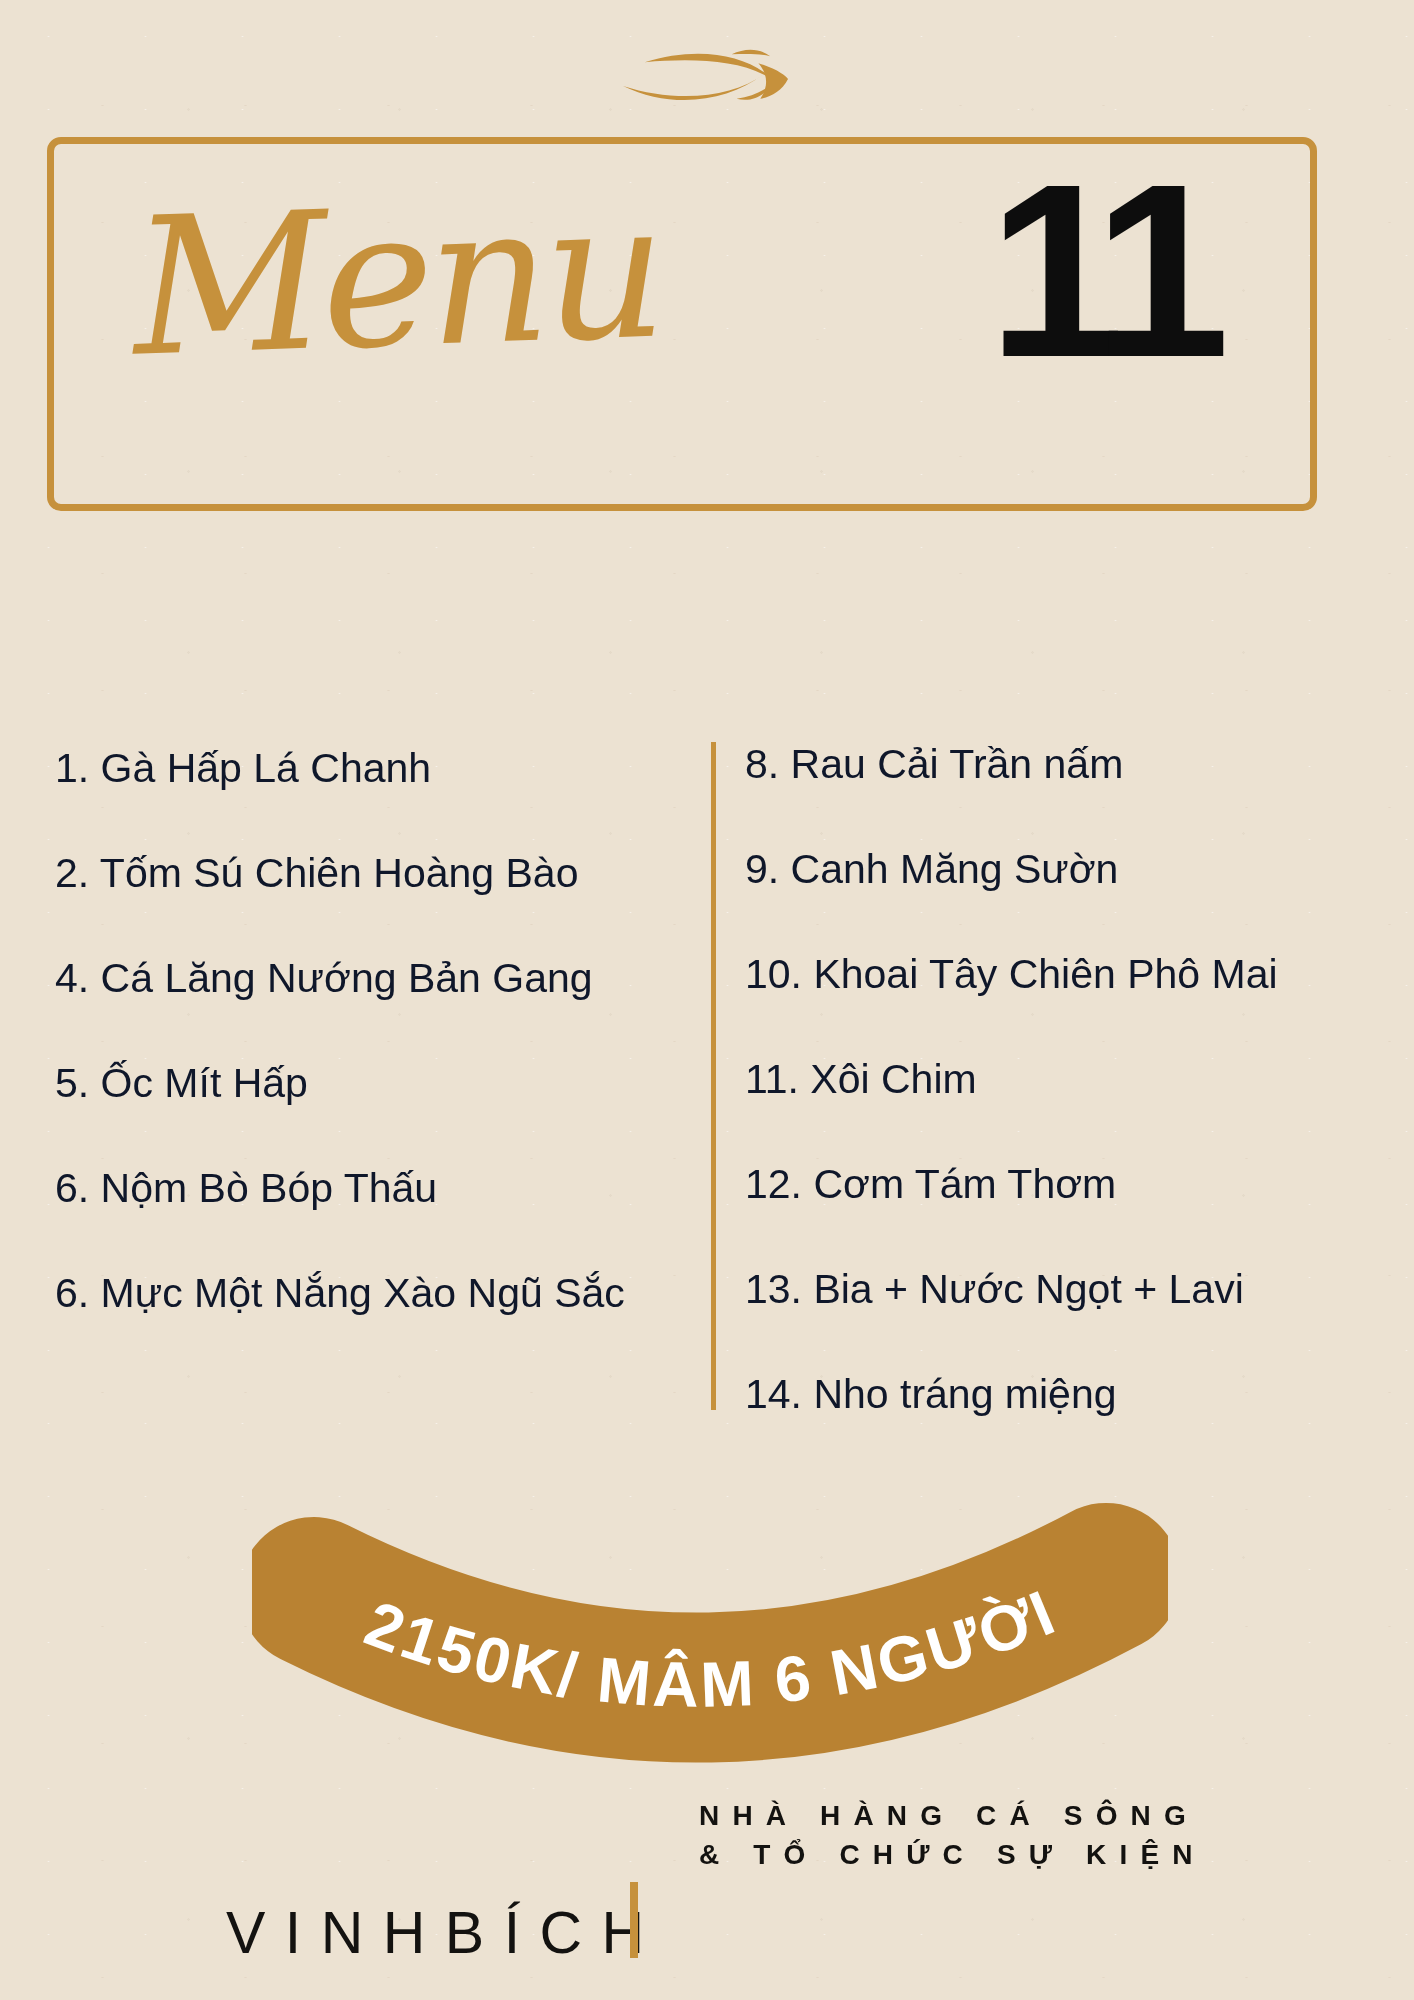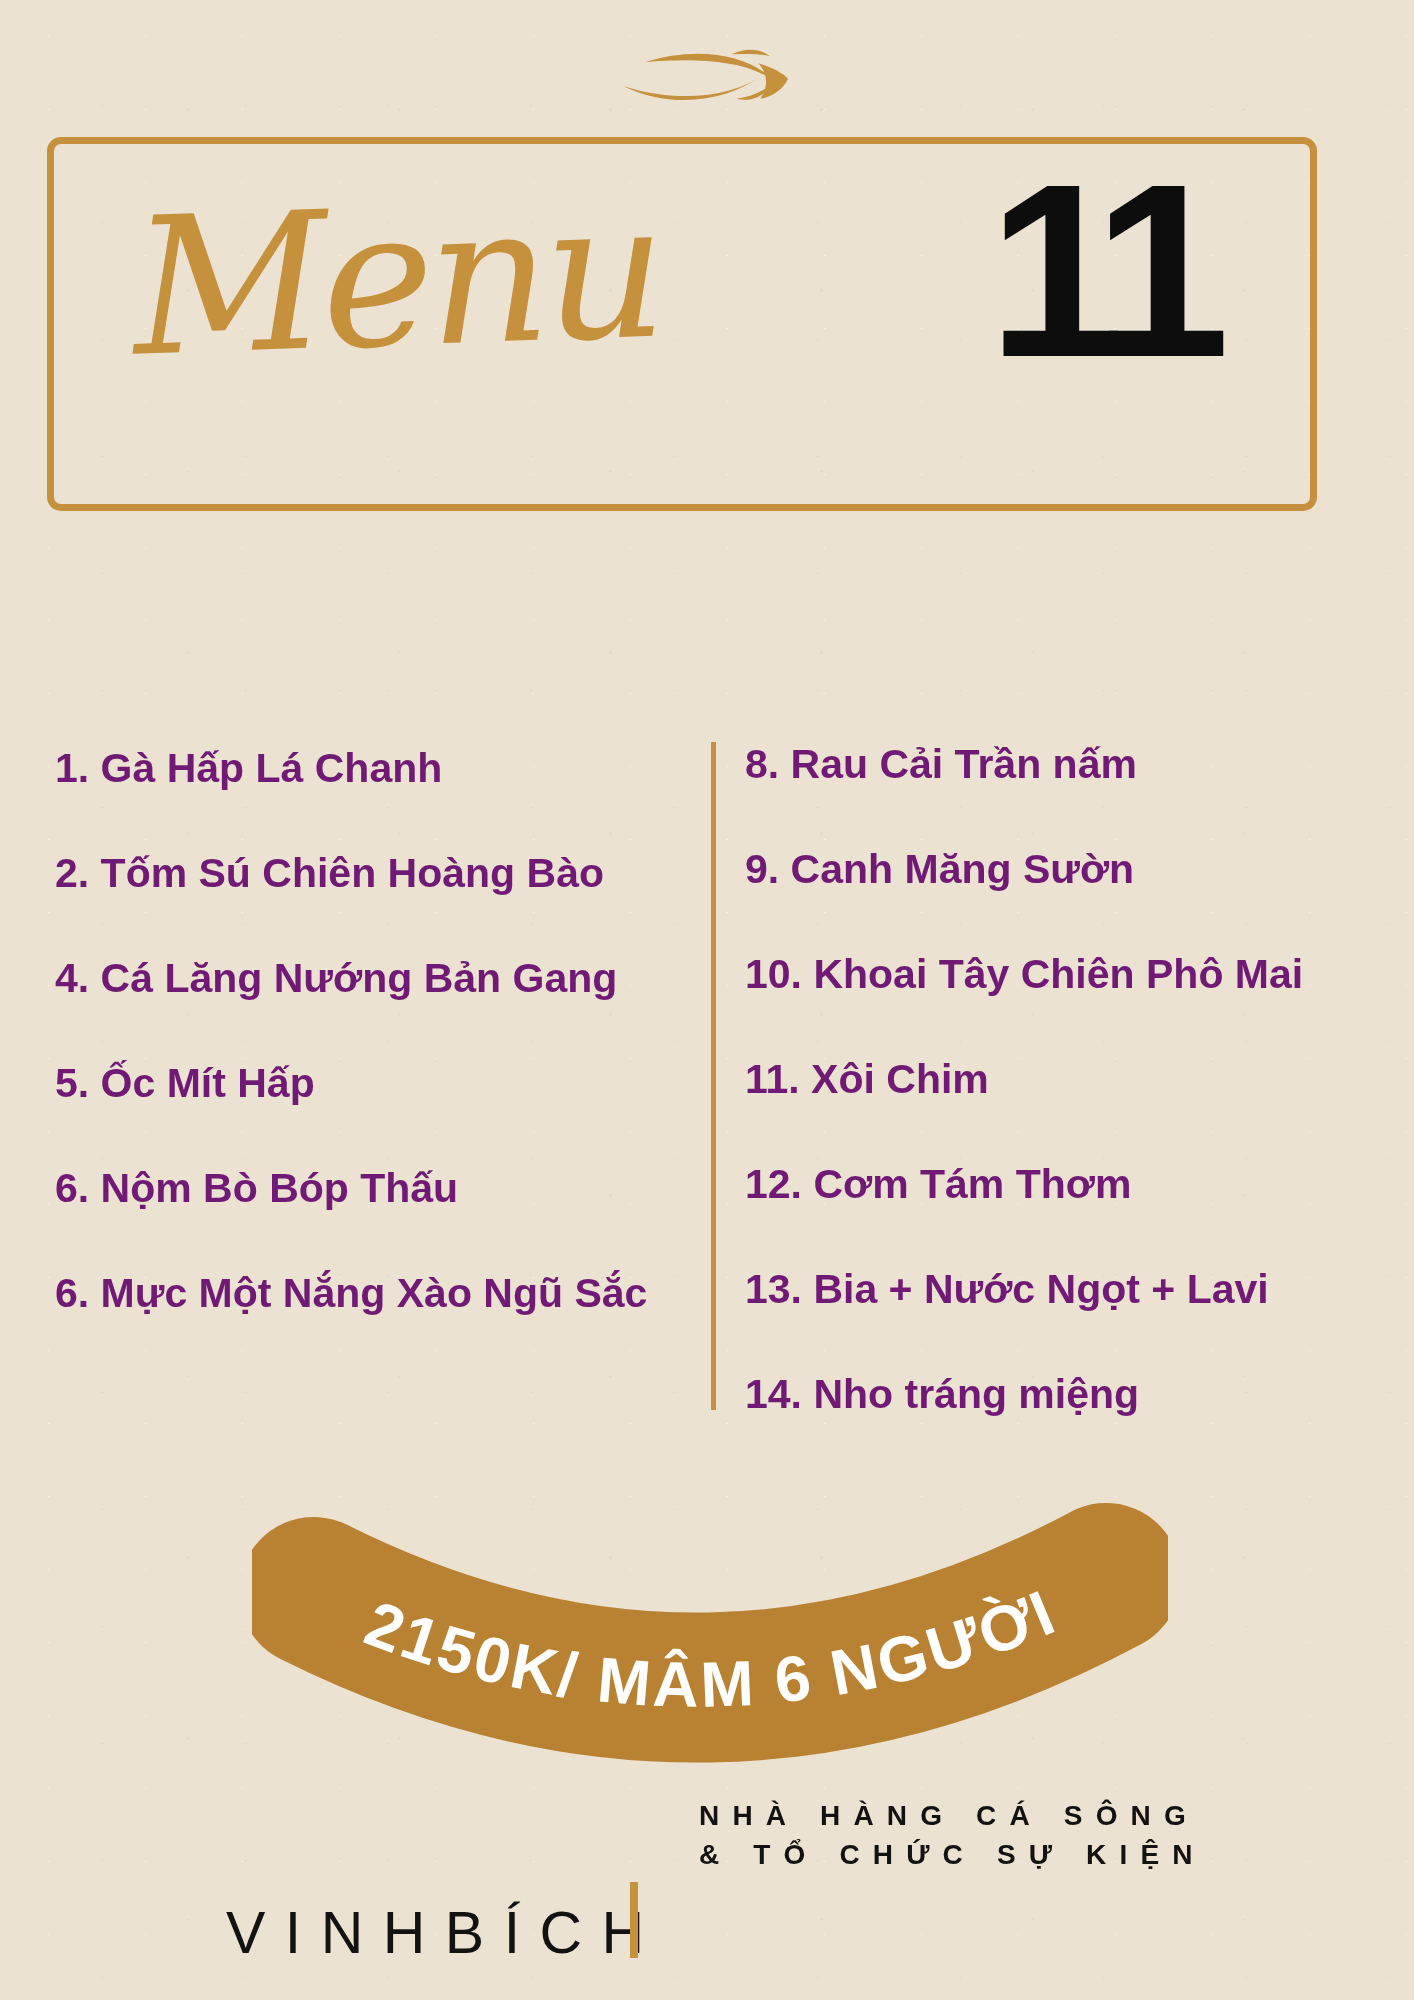--- a/index.html
+++ b/index.html
@@ -47,22 +47,22 @@
     font-size:246px;line-height:1;font-weight:700;
     letter-spacing:-18px;
     color:#0d0d0d;
     white-space:nowrap;
   }
 
   .menu-columns{position:absolute;left:0;top:0;}
   .col{position:absolute;list-style:none;margin:0;padding:0;}
   .col li{
     height:105px;display:flex;align-items:center;
-    font-size:41px;font-weight:700;white-space:nowrap;
-    color:#701a75;
+    font-size:41px;font-weight:400;white-space:nowrap;
+    color:#0f172a;
     text-align:center;
   }
   .col-left{left:55px;top:716px;}
   .col-right{left:745px;top:712px;}
   .divider{
     position:absolute;left:711px;top:742px;width:5px;height:668px;
     background:#C6913C;
   }
 
   .ribbon-svg{position:absolute;left:252px;top:1492px;width:916px;height:336px;}

